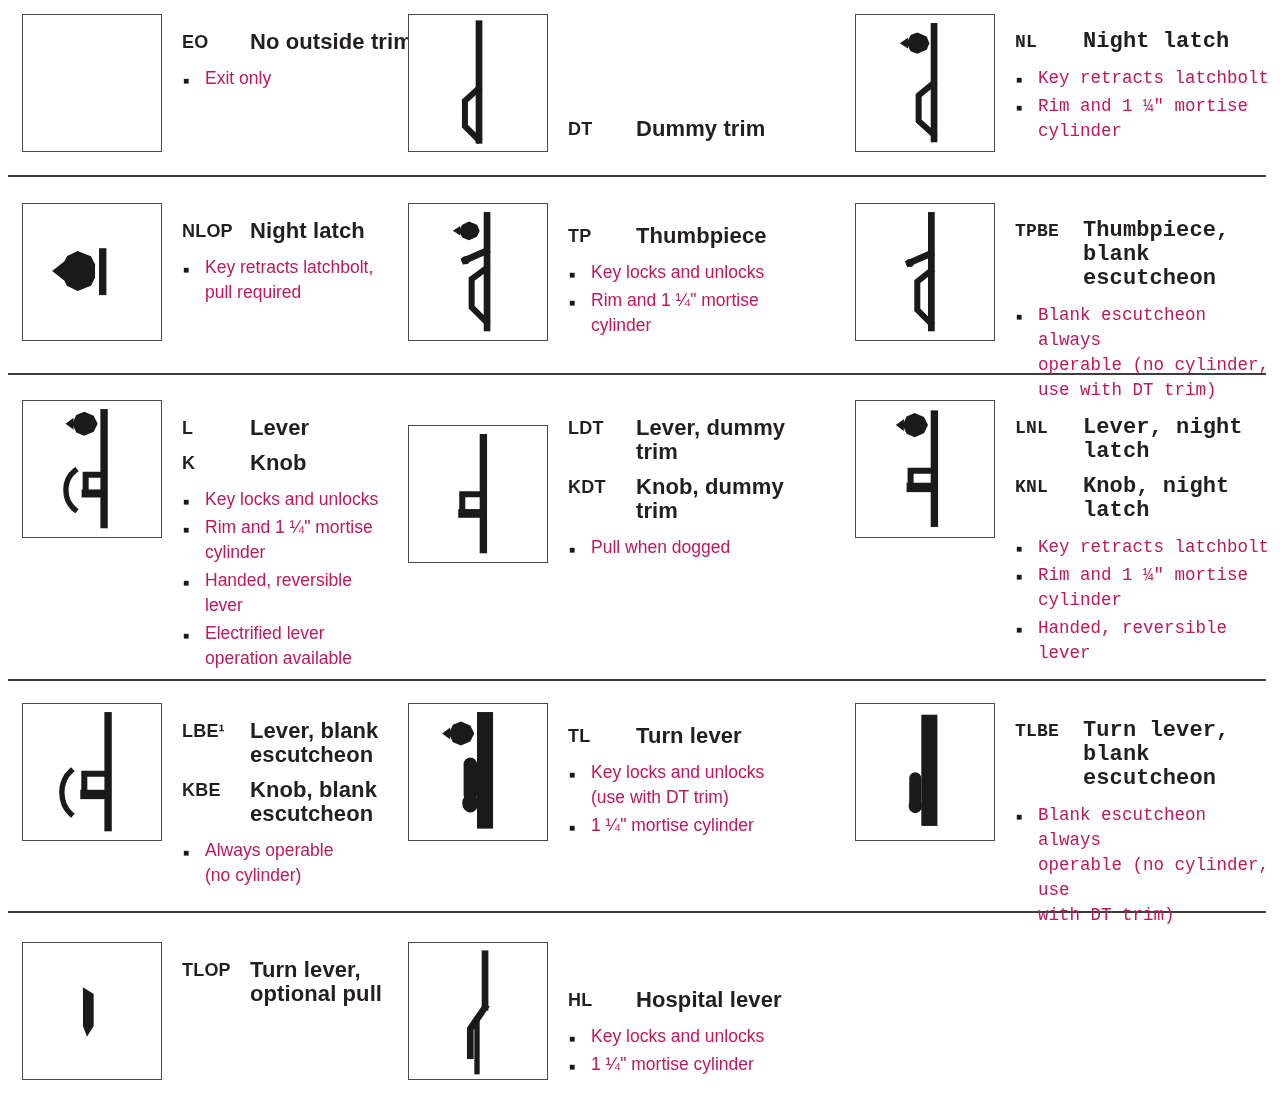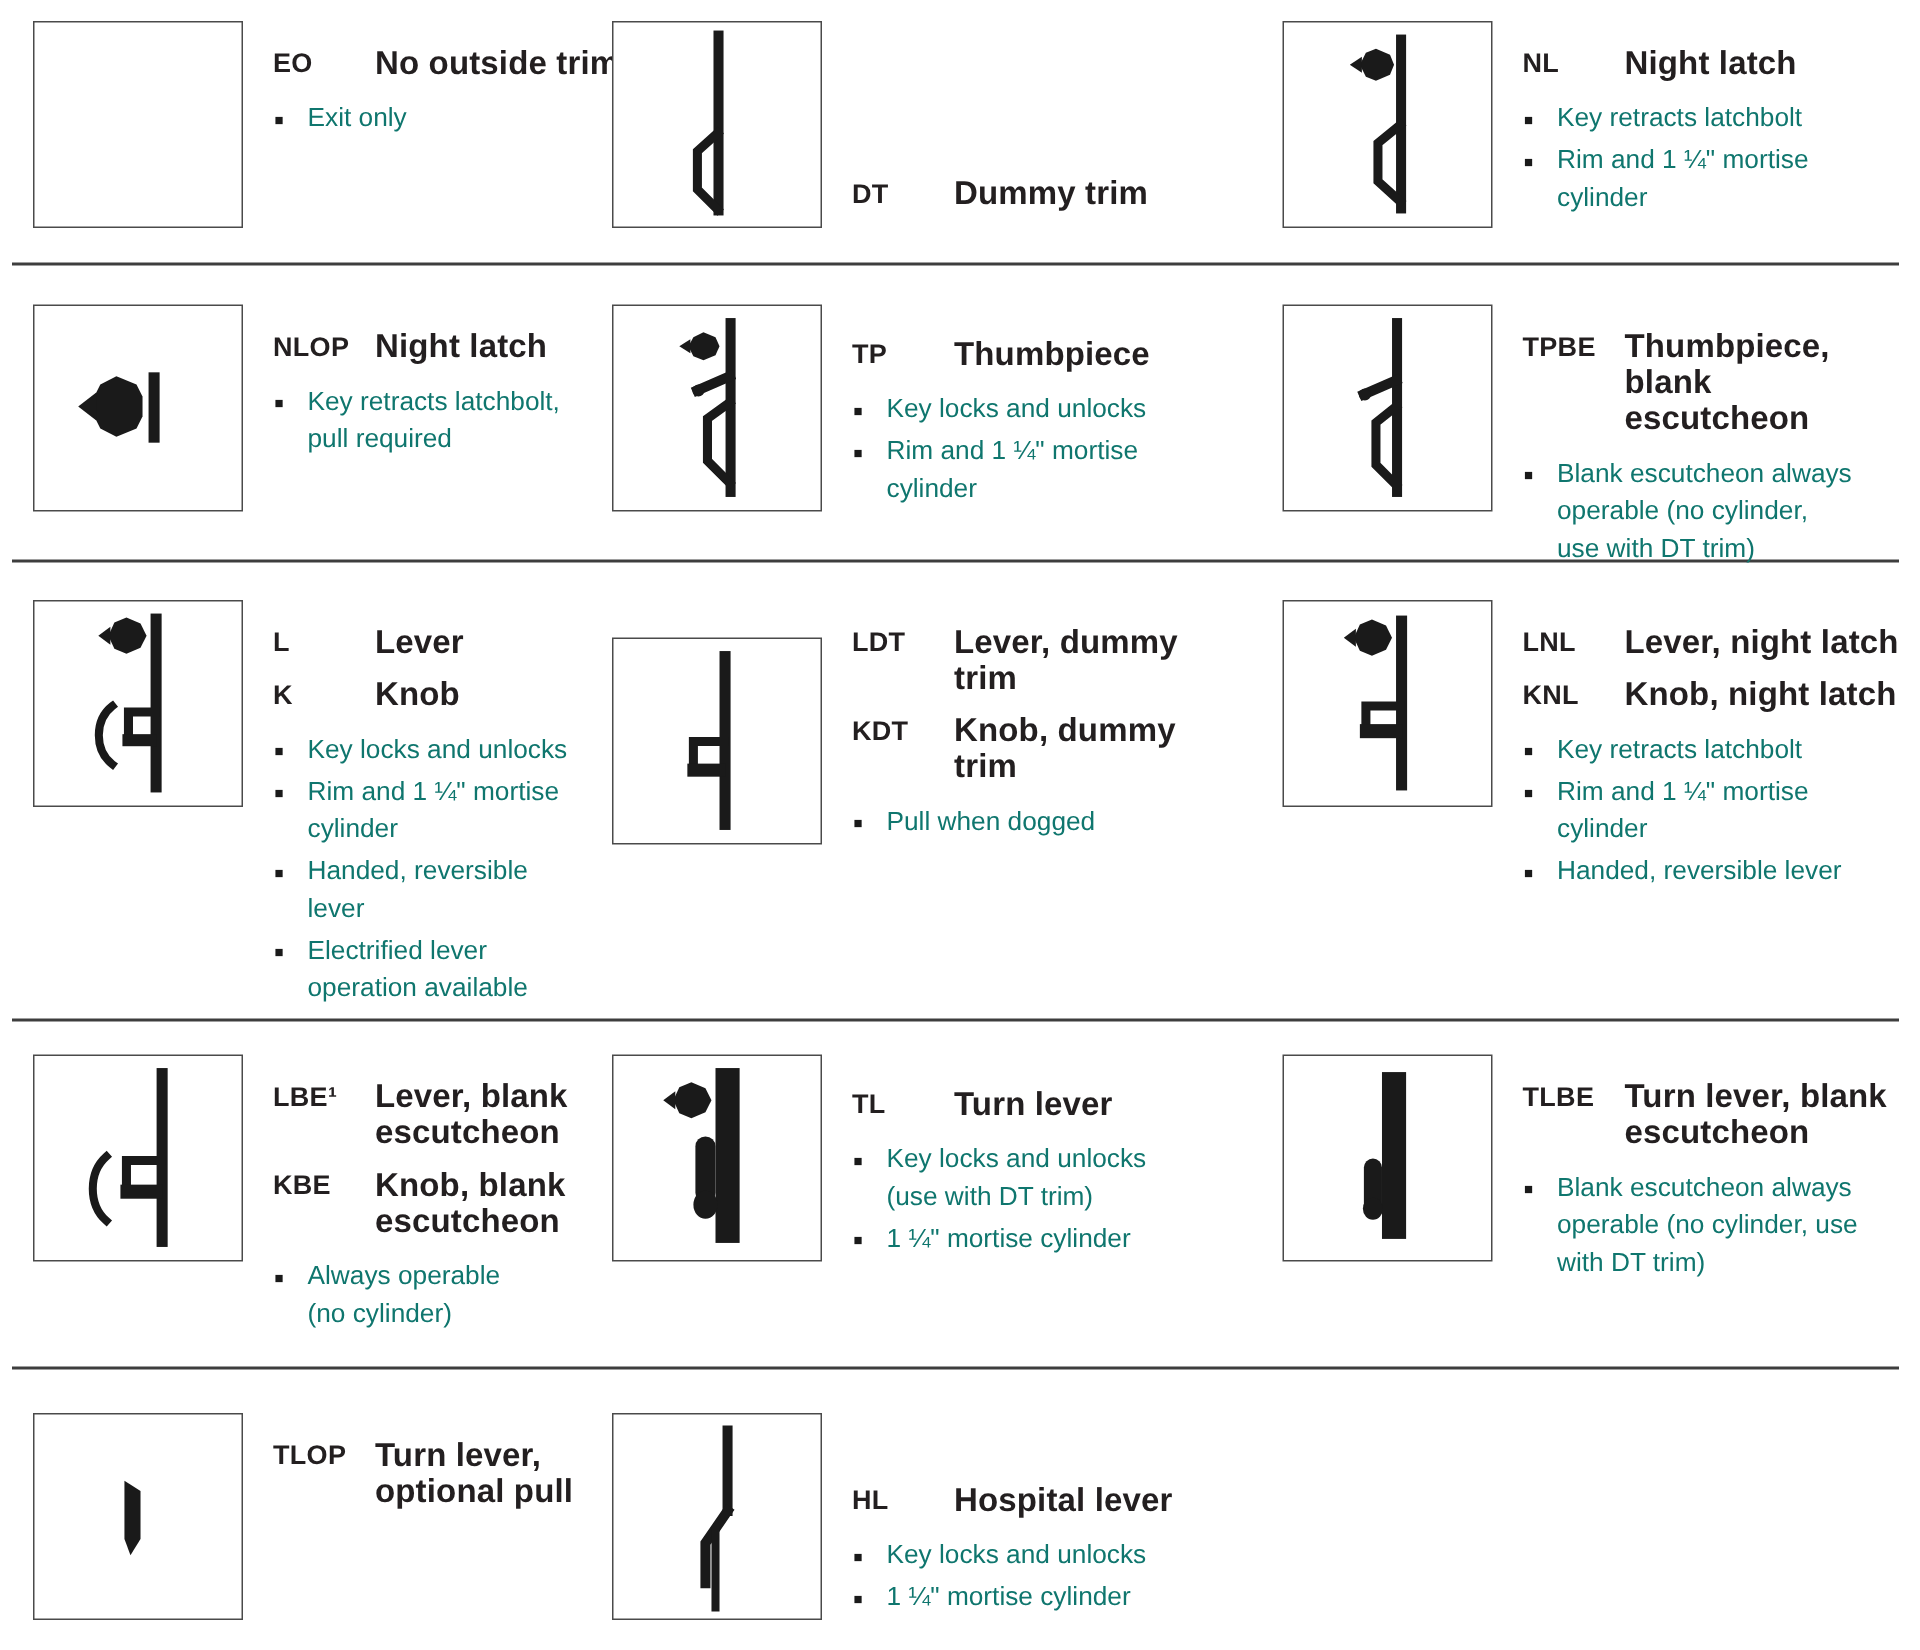--- a/index.html
+++ b/index.html
@@ -14,28 +14,28 @@
   .iconbox{
     box-sizing:border-box;width:140px;height:138px;border:1.5px solid #4a4a4a;
     background:#fff;flex:0 0 auto;
   }
   .iconbox svg{width:136px;height:134px;display:block;}
   svg path{fill:none;stroke:#1a1a1a;stroke-linecap:square;stroke-linejoin:miter;}
   svg rect,svg polygon,svg circle,svg ellipse{fill:#1a1a1a;stroke:none;}
   .tblock{margin-left:20px;padding-top:16px;}
   .c1 .tblock{width:235px;}
   .c2 .tblock{width:258px;}
-  .c3 .tblock{width:255px;}
+  .c3 .tblock{width:255px;font-family:Liberation Mono, monospace;}
   .entry{display:flex;margin-bottom:11px;}
   .code{flex:0 0 68px;font-weight:bold;font-size:18px;line-height:24px;letter-spacing:.2px;}
   .title{font-weight:bold;font-size:22px;line-height:24px;white-space:pre-line;letter-spacing:.1px;}
   .bullets{margin-top:12px;}
   .bullet{
     position:relative;padding-left:23px;font-size:17.5px;line-height:25px;
-    white-space:pre-line;margin-bottom:3px;color:#0f766e;
+    white-space:pre-line;margin-bottom:3px;color:#be185d;
   }
   .bullet::before{content:"■";position:absolute;left:1px;top:2px;font-size:10px;color:#1a1a1a;}
 </style>
 </head>
 <body>
 
 <div id="page">
     <div class="divider" style="top: 175px;"></div>
     <div class="divider" style="top: 373px;"></div>
     <div class="divider" style="top: 679px;"></div>

